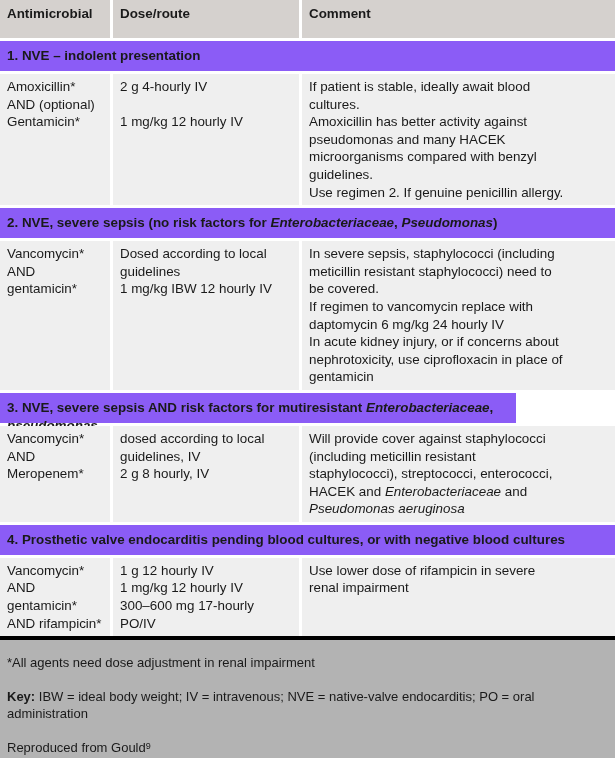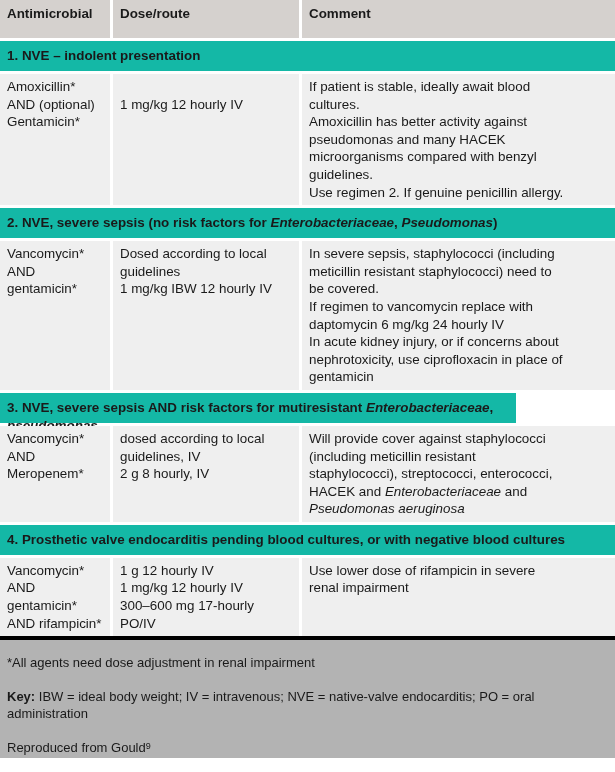--- a/index.html
+++ b/index.html
@@ -4,21 +4,21 @@
 <style>
   html, body { margin:0; padding:0; }
   body { width:615px; height:772px; background:#ffffff; font-family:"Liberation Sans", sans-serif; font-size:13.4px; color:#1a1a1a; overflow:hidden; }
   .tbl { width:615px; }
   .row { display:flex; margin-bottom:3px; }
   .cell { box-sizing:border-box; padding:4px 6px 4px 7px; line-height:17.6px; }
   .c1 { width:110px; margin-right:3px; }
   .c2 { width:186px; margin-right:3px; }
   .c3 { flex:1; }
   .hdr .cell { background:#d5d1ce; font-weight:bold; height:38px; padding-top:5px; }
-  .sec { background:#14b8a6; font-weight:bold; height:30px; box-sizing:border-box; padding:6px 7px; line-height:18px; }
+  .sec { background:#8b5cf6; font-weight:bold; height:30px; box-sizing:border-box; padding:6px 7px; line-height:18px; }
   .sec i { font-style:italic; }
   .data .cell { background:#efefef; }
   .line { display:block; }
   .gap { display:block; height:17.6px; }
   .bar { height:4px; background:#000; margin-top:-3px; }
   .foot { background:#b3b3b3; height:118px; box-sizing:border-box; padding:14px 7px; font-size:13px; line-height:17px; }
   .foot p { margin:0 0 17px 0; }
   .foot b { font-weight:bold; }
   sup { font-size:9px; vertical-align:top; position:relative; top:-1px; }
 </style>
@@ -36,20 +36,21 @@
   <div class="row">
       <div class="sec" style="width:615px">1. NVE – indolent presentation</div>
     </div>
   <div class="row data">
     <div class="cell c1">
       <span class="line">Amoxicillin*</span>
       <span class="line">AND (optional)</span>
       <span class="line">Gentamicin*</span>
     </div>
     <div class="cell c2">
+      <span class="line">2 g 4-hourly IV</span>
       <span class="gap"></span>
       <span class="line">1 mg/kg 12 hourly IV</span>
     </div>
     <div class="cell c3">
       <span class="line">If patient is stable, ideally await blood</span>
       <span class="line">cultures.</span>
       <span class="line">Amoxicillin has better activity against</span>
       <span class="line">pseudomonas and many HACEK</span>
       <span class="line">microorganisms compared with benzyl</span>
       <span class="line">guidelines.</span>

